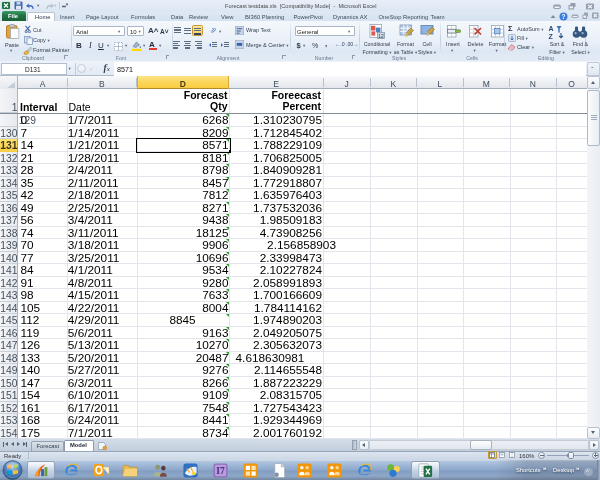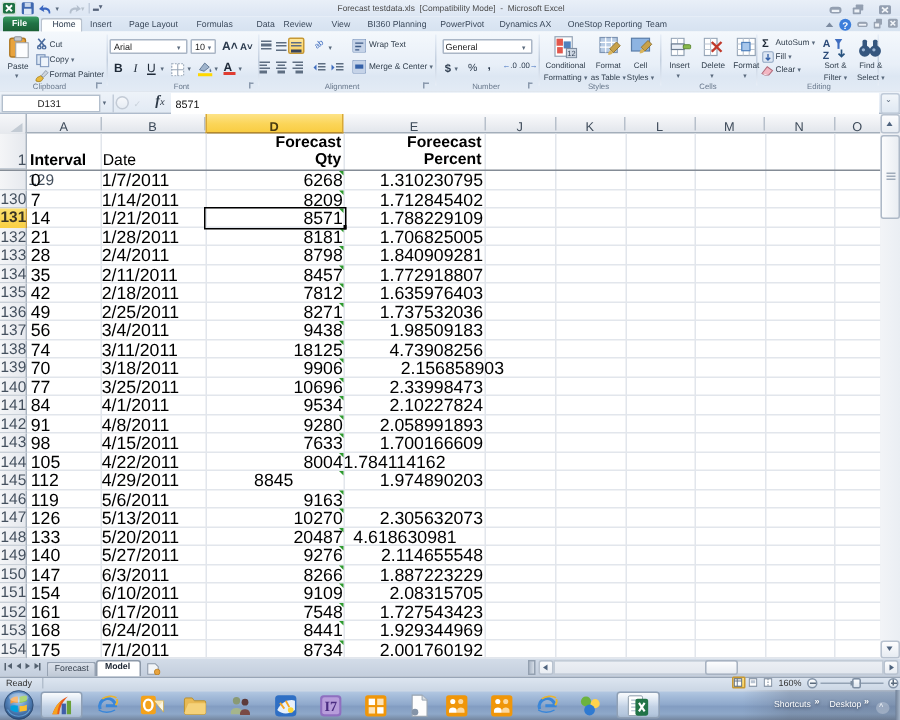--- a/index.html
+++ b/index.html
@@ -469,30 +469,31 @@
     <div class="tx" style="left:229px;top:276.5px;width:93px;text-align:right;font-size:11.8px;line-height:12.5px;color:#000">2.058991893</div>
     <div class="tx" style="left:20.5px;top:289.0px;font-size:11.8px;line-height:12.5px;color:#000">98</div>
     <div class="tx" style="left:67.8px;top:289.0px;font-size:11.8px;line-height:12.5px;color:#000">4/15/2011</div>
     <div class="tx" style="left:136.5px;top:289.0px;width:92px;text-align:right;font-size:11.8px;line-height:12.5px;color:#000">7633</div>
     <div class="a" style="left:225.5px;top:289.0px;width:0;height:0;border-left:3.5px solid transparent;border-top:3.5px solid #2e9a2e"></div>
     <div class="tx" style="left:229px;top:289.0px;width:93px;text-align:right;font-size:11.8px;line-height:12.5px;color:#000">1.700166609</div>
     <div class="tx" style="left:20.5px;top:301.5px;font-size:11.8px;line-height:12.5px;color:#000">105</div>
     <div class="tx" style="left:67.8px;top:301.5px;font-size:11.8px;line-height:12.5px;color:#000">4/22/2011</div>
     <div class="tx" style="left:136.5px;top:301.5px;width:92px;text-align:right;font-size:11.8px;line-height:12.5px;color:#000">8004</div>
     <div class="a" style="left:225.5px;top:301.5px;width:0;height:0;border-left:3.5px solid transparent;border-top:3.5px solid #2e9a2e"></div>
-    <div class="tx" style="left:229px;top:301.5px;width:93px;font-size:11.8px;line-height:12.5px;color:#000">1.784114162</div>
+    <div class="tx" style="left:229px;top:301.5px;width:93px;text-align:right;font-size:11.8px;line-height:12.5px;color:#000">1.784114162</div>
     <div class="tx" style="left:20.5px;top:314.0px;font-size:11.8px;line-height:12.5px;color:#000">112</div>
     <div class="tx" style="left:67.8px;top:314.0px;font-size:11.8px;line-height:12.5px;color:#000">4/29/2011</div>
     <div class="tx" style="left:136.5px;top:314.0px;width:92px;text-align:center;font-size:11.8px;line-height:12.5px;color:#000">8845</div>
     <div class="a" style="left:225.5px;top:314.0px;width:0;height:0;border-left:3.5px solid transparent;border-top:3.5px solid #2e9a2e"></div>
     <div class="tx" style="left:229px;top:314.0px;width:93px;text-align:right;font-size:11.8px;line-height:12.5px;color:#000">1.974890203</div>
     <div class="tx" style="left:20.5px;top:326.5px;font-size:11.8px;line-height:12.5px;color:#000">119</div>
     <div class="tx" style="left:67.8px;top:326.5px;font-size:11.8px;line-height:12.5px;color:#000">5/6/2011</div>
     <div class="tx" style="left:136.5px;top:326.5px;width:92px;text-align:right;font-size:11.8px;line-height:12.5px;color:#000">9163</div>
     <div class="a" style="left:225.5px;top:326.5px;width:0;height:0;border-left:3.5px solid transparent;border-top:3.5px solid #2e9a2e"></div>
+    <div class="tx" style="left:229px;top:326.5px;width:93px;text-align:right;font-size:11.8px;line-height:12.5px;color:#000">2.049205075</div>
     <div class="tx" style="left:20.5px;top:339.0px;font-size:11.8px;line-height:12.5px;color:#000">126</div>
     <div class="tx" style="left:67.8px;top:339.0px;font-size:11.8px;line-height:12.5px;color:#000">5/13/2011</div>
     <div class="tx" style="left:136.5px;top:339.0px;width:92px;text-align:right;font-size:11.8px;line-height:12.5px;color:#000">10270</div>
     <div class="a" style="left:225.5px;top:339.0px;width:0;height:0;border-left:3.5px solid transparent;border-top:3.5px solid #2e9a2e"></div>
     <div class="tx" style="left:229px;top:339.0px;width:93px;text-align:right;font-size:11.8px;line-height:12.5px;color:#000">2.305632073</div>
     <div class="tx" style="left:20.5px;top:351.5px;font-size:11.8px;line-height:12.5px;color:#000">133</div>
     <div class="tx" style="left:67.8px;top:351.5px;font-size:11.8px;line-height:12.5px;color:#000">5/20/2011</div>
     <div class="tx" style="left:136.5px;top:351.5px;width:92px;text-align:right;font-size:11.8px;line-height:12.5px;color:#000">20487</div>
     <div class="a" style="left:225.5px;top:351.5px;width:0;height:0;border-left:3.5px solid transparent;border-top:3.5px solid #2e9a2e"></div>
     <div class="tx" style="left:229px;top:351.5px;width:82px;text-align:center;font-size:11.8px;line-height:12.5px;color:#000">4.618630981</div>

